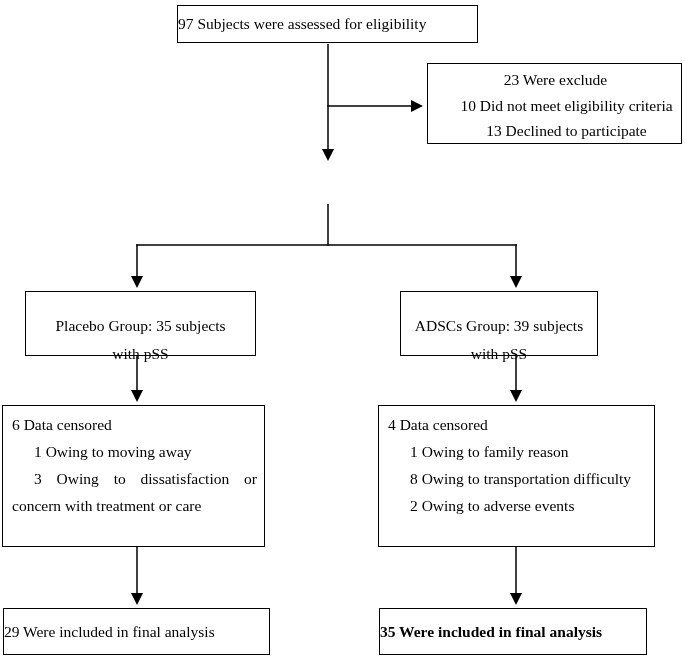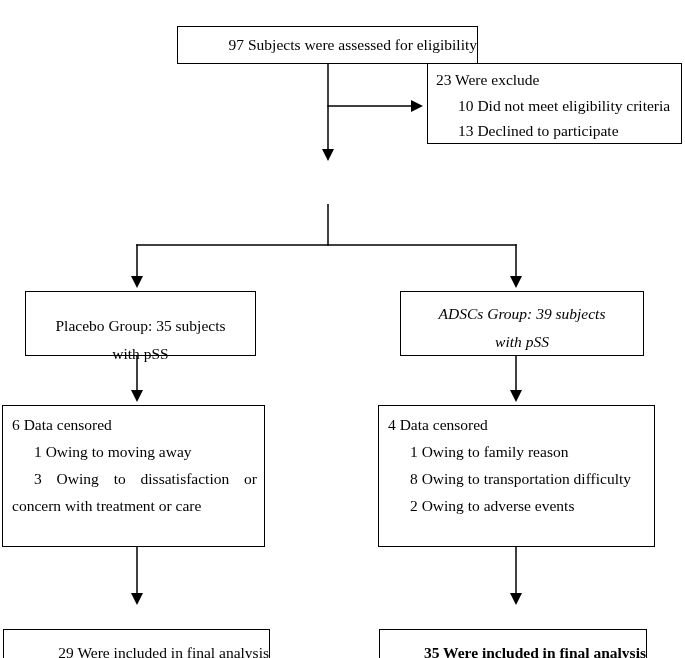--- a/index.html
+++ b/index.html
@@ -21,32 +21,32 @@
   svg.connectors line { stroke: #000000; stroke-width: 1.5; }
   .box {
     position: absolute;
     border: 1.5px solid #000000;
     background: #ffffff;
     box-sizing: border-box;
   }
   .box.center { text-align: center; }
   .box .vline { display: block; }
   
-  .flexc { display: flex; align-items: center; justify-content: flex-end; margin-top: 21px; }
+  .flexc { display: flex; align-items: center; justify-content: flex-start; }
 
   
   #b-assessed  { left: 177px; top: 5px;   width: 301px; height: 38px; }
   
   #b-excluded  { left: 427px; top: 63px;  width: 255px; height: 81px; padding: 3px 6px 0 8px; }
-  #b-excluded .vline { line-height: 25.5px; }
+  #b-excluded .vline { line-height: 25.5px; text-align: center; }
   
   #b-alloc     { left: 177px; top: 163px; width: 301px; height: 41px; }
   
   #b-placebo   { left: 25px;  top: 291px; width: 231px; height: 65px; padding-top: 20px; }
-  #b-adscs     { left: 400px; top: 291px; width: 244px; height: 65px; padding-top: 8px; font-style: italic; }
+  #b-adscs     { left: 400px; top: 291px; width: 198px; height: 65px; padding-top: 20px; }
   #b-placebo .vline, #b-adscs .vline { line-height: 28px; }
   
   #b-cens-l    { left: 2px;   top: 405px; width: 263px; height: 142px; padding: 5px 7px 0 9px; }
   #b-cens-r    { left: 378px; top: 405px; width: 277px; height: 142px; padding: 5px 7px 0 9px; }
   #b-cens-l .vline, #b-cens-r .vline { line-height: 27px; }
   
   #b-final-l   { left: 3px;   top: 608px; width: 267px; height: 47px; }
   #b-final-r   { left: 379px; top: 608px; width: 268px; height: 47px; font-weight: bold; }
 
   .indent { padding-left: 22px; }

